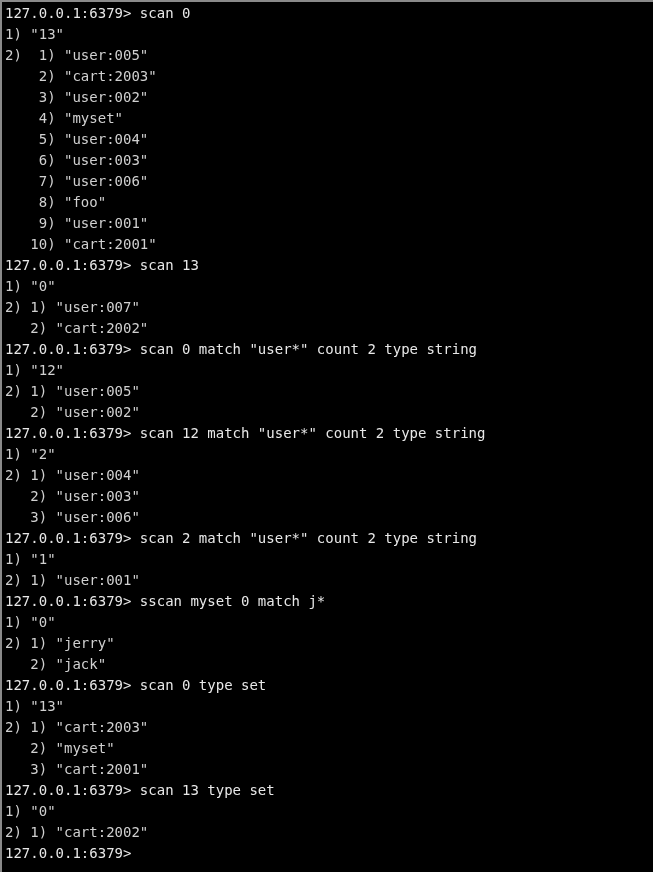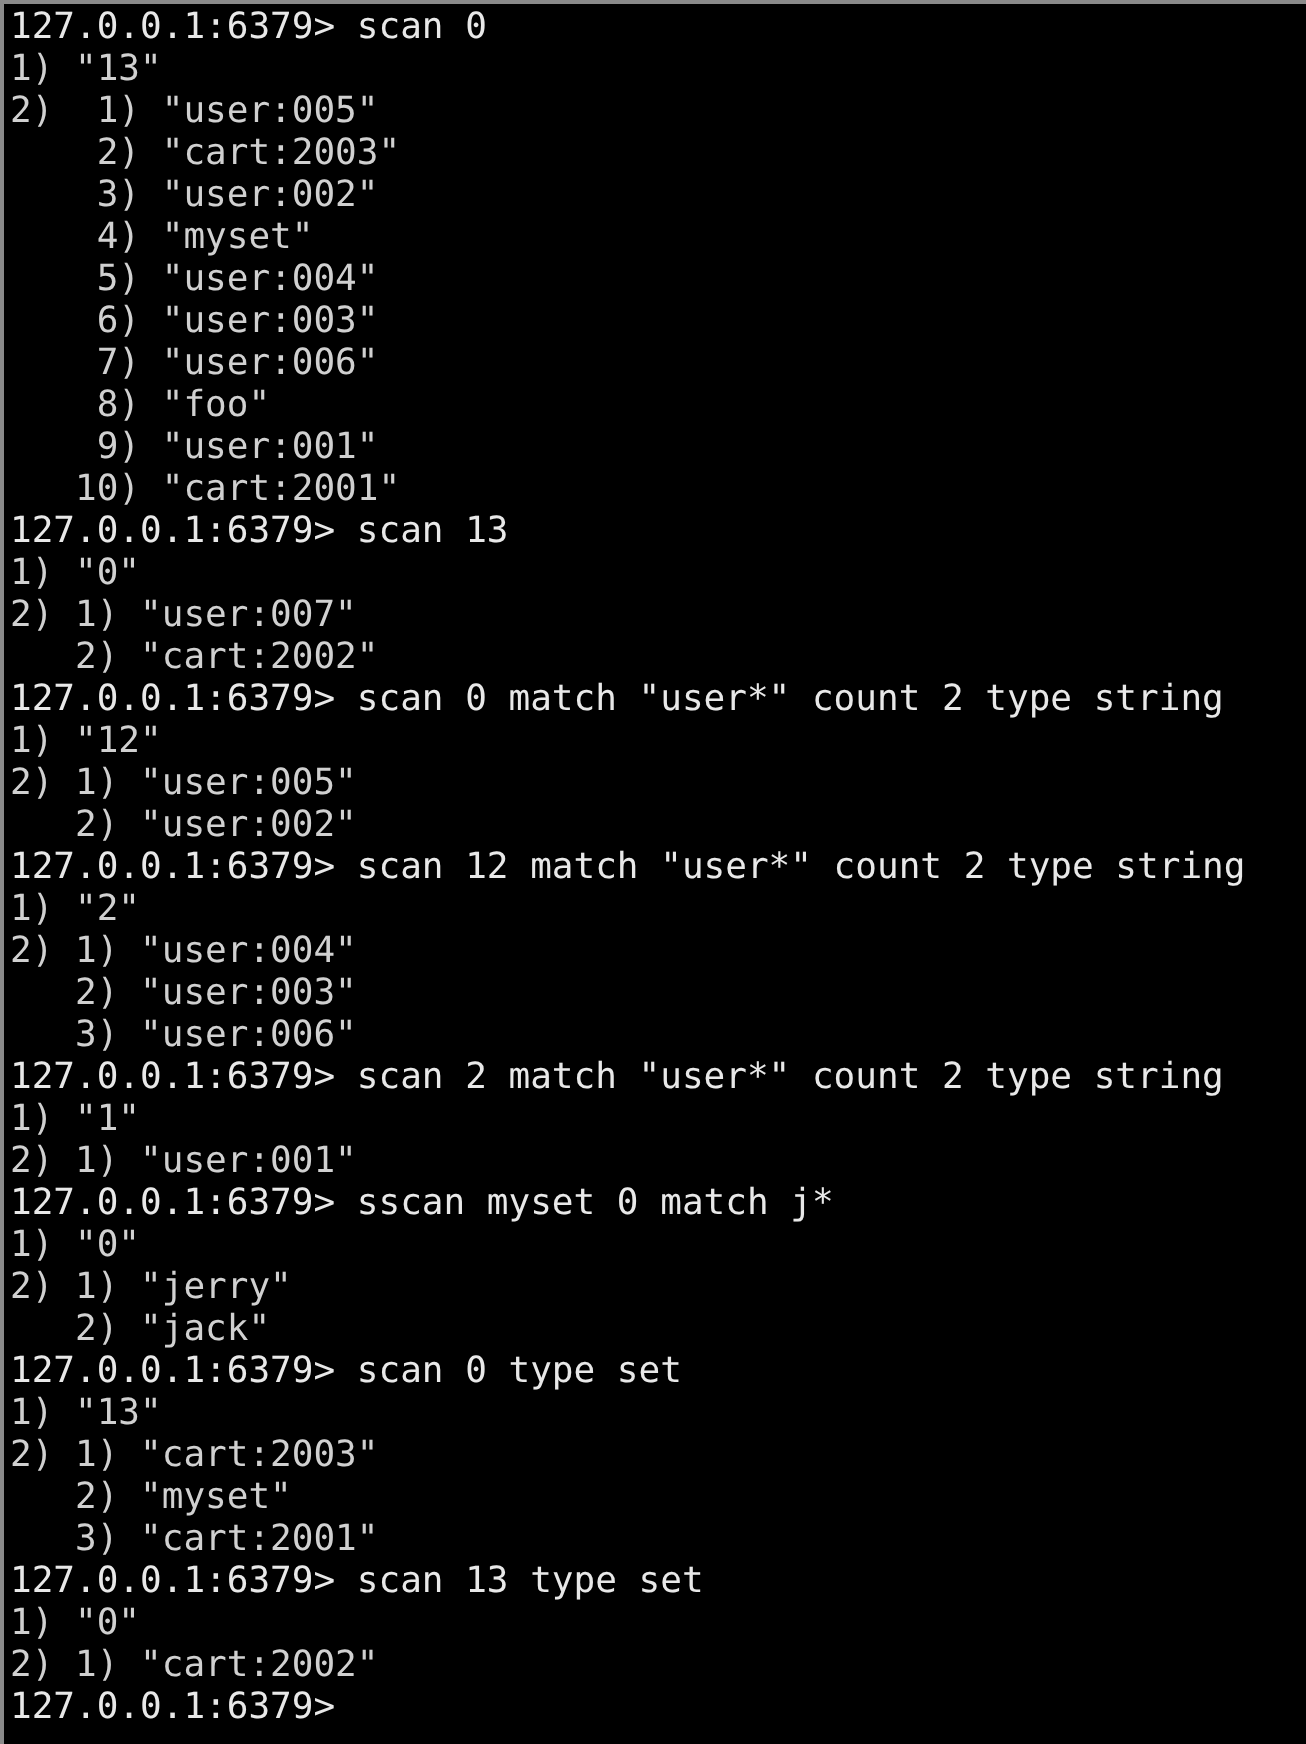--- a/index.html
+++ b/index.html
@@ -17,21 +17,21 @@
     background: #000000;
     border-top: 2px solid #8a8a8a;
     border-left: 2px solid #8a8a8a;
     overflow: hidden;
   }
 
   #screen {
     box-sizing: border-box;
     padding: 1px 0 0 3px;
     font-family: "DejaVu Sans Mono", "Liberation Mono", monospace;
-    font-size: 18px;
+    font-size: 14px;
     line-height: 21px;
     color: #d6d6d6;
     white-space: pre;
     letter-spacing: 0px;
     -webkit-font-smoothing: none;
   }
 
   .line {
     height: 21px;
     white-space: pre;

